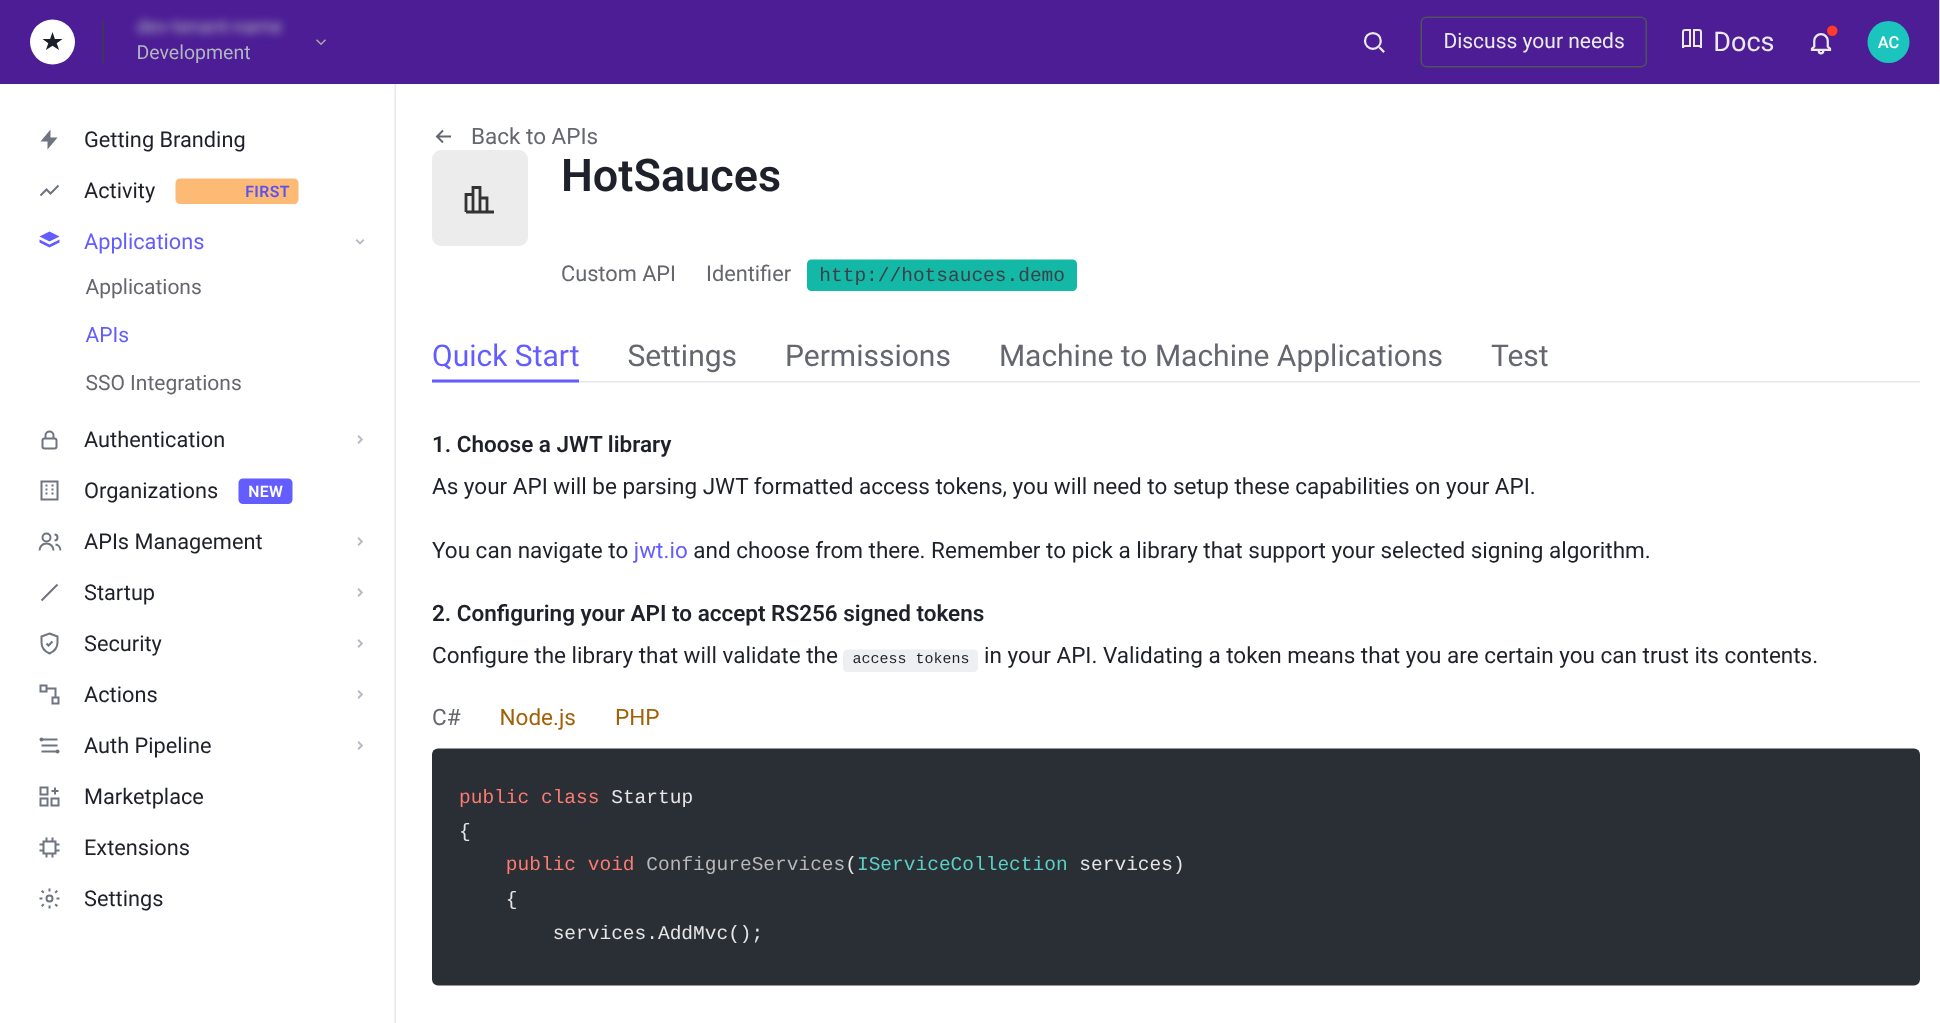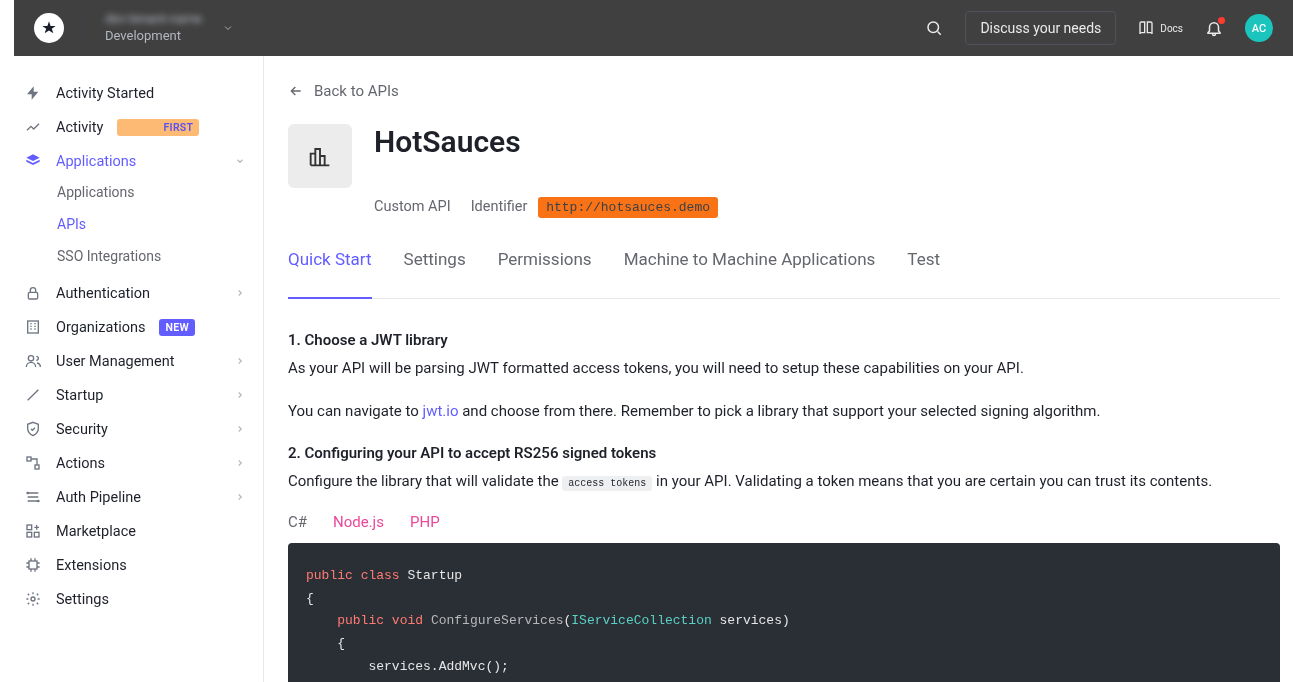--- a/index.html
+++ b/index.html
@@ -3,27 +3,26 @@
 <meta charset="utf-8">
 <style>
 * { box-sizing: border-box; margin: 0; padding: 0; }
 body {
   font-family: -apple-system, BlinkMacSystemFont, "Segoe UI", Roboto, Helvetica, Arial, sans-serif;
   color: #1e212a;
   background: #fff;
   font-size: 14px;
 }
 .topbar {
-  background: #404040;
+  background: #4c1d95;
   height: 56px;
   display: flex;
   align-items: center;
   padding: 0 20px;
   color: #fff;
-  margin-left: 14px;
 }
 .logo-circle {
   width: 30px; height: 30px;
   background: #fff;
   border-radius: 50%;
   display: flex; align-items: center; justify-content: center;
   margin-right: 18px;
 }
 .star {
   display: inline-block;
@@ -40,21 +39,21 @@
 .topbar-right { display: flex; align-items: center; gap: 22px; }
 .icon-btn { color:#eaeaea; cursor:pointer; display:flex; align-items:center; }
 .discuss-btn {
   border: 1px solid #4d525c;
   padding: 8px 14px;
   border-radius: 4px;
   color: #eaeaea;
   font-size: 14px;
   cursor: pointer;
 }
-.docs-link { display:flex; align-items:center; gap:6px; color:#eaeaea; font-size:10px; cursor:pointer;}
+.docs-link { display:flex; gap:6px; color:#eaeaea; font-size:18px; cursor:pointer;}
 .bell-wrap { position:relative; }
 .bell-dot { position:absolute; top:-2px; right:-2px; width:7px; height:7px; background:#ff3b30; border-radius:50%; }
 .avatar {
   width: 28px; height: 28px; border-radius: 50%;
   background: #1bc5bd; color:#fff;
   display:flex; align-items:center; justify-content:center;
   font-size: 11px; font-weight:500; cursor:pointer;
 }
 .layout { display:flex; height: calc(682px - 56px); }
 .sidebar {
@@ -78,47 +77,47 @@
 .sub-item.active { color:#635dff; }
 .badge {
   font-size: 10.5px; font-weight:600;
   padding: 2px 6px; border-radius: 3px;
   letter-spacing: 0.3px;
 }
 .badge.first { background:#fdba74; color:#5b52f0;padding-left:46px; }
 .badge.new { background:#635dff; color:#fff; }
 .main { flex:1; padding: 26px 0 0 0; overflow-y:auto; }
 .main-inner { padding: 0 0 0 24px; max-width: 1020px; margin-right:auto;}
-.back-link { display:flex; align-items:center; gap:10px; color:#65676e; font-size:15px; cursor:pointer; margin-bottom: 24px;}
+.back-link { display:flex; align-items:center; gap:10px; color:#65676e; font-size:15px; cursor:pointer; }
 .api-header { display:flex; gap:22px; align-items:flex-start; margin-bottom: 34px;}
 .api-icon-box {
   width:64px; height:64px; background:#ececec; border-radius:6px;
   display:flex; align-items:center; justify-content:center;
 }
 .api-title { font-size: 30px; font-weight: 600; margin-bottom: 10px;}
 .api-meta { display:flex; gap:20px; align-items:center; font-size:14.5px; color:#65676e;margin-top:39px;}
 .identifier-chip {
-  background:#f97316; padding: 3px 8px; border-radius:3px;
+  background:#14b8a6; padding: 3px 8px; border-radius:3px;
   font-family: "SFMono-Regular", Consolas, "Liberation Mono", Menlo, monospace;
   font-size: 13px; color:#3d4046;
 }
 .tabs { display:flex; gap:32px; border-bottom:1px solid #e6e8eb; margin-right:4px; margin-bottom: 32px;}
-.tab { padding: 0 0 28px 0; font-size:17px; color:#65676e; cursor:pointer; }
+.tab { padding: 0 0 4px 0; font-size:20px; color:#65676e; cursor:pointer; }
 .tab.active { color:#635dff; border-bottom: 2px solid #635dff; margin-bottom:-1px; }
 .content h3 { font-size: 15px; font-weight:600; margin-bottom:8px; }
 .content p { font-size: 15px; line-height: 1.55; margin-bottom: 20px; color:#1e212a;}
 .content a.link { color:#635dff; text-decoration:none; cursor:pointer;}
 .inline-code {
   background:#eeeff1; padding: 2px 6px; border-radius:3px;
   font-family: "SFMono-Regular", Consolas, "Liberation Mono", Menlo, monospace;
   font-size: 10px;
 }
 .lang-tabs { display:flex; gap:26px; margin-bottom: 12px; font-size:15px;}
 .lang-tab { color:#65676e; cursor:pointer;}
-.lang-tab.link { color:#ec4899;}
+.lang-tab.link { color:#a16207;}
 .code-block {
   background:#2a2e35; color:#e6e6e6;
   padding: 22px 18px;
   font-family: "SFMono-Regular", Consolas, "Liberation Mono", Menlo, monospace;
   font-size: 13px; line-height: 1.75;
   border-radius:4px;
   white-space: pre;
   overflow-x:auto;
   margin-right: 4px;
 }
@@ -173,21 +172,21 @@
 
 <div class="layout">
 
   <nav class="sidebar">
     <div class="side-item">
       <span class="side-icon">
           <svg width="16" height="16" viewBox="0 0 24 24">
             <path fill="#6e7480" d="M13 2L3 14h7v8l10-12h-7z"></path>
           </svg>
         </span>
-      <span>Activity Started</span>
+      <span>Getting Branding</span>
     </div>
     <div class="side-item">
       <span class="side-icon">
           <svg width="16" height="16" viewBox="0 0 24 24">
             <path fill="none" stroke="#6e7480" stroke-width="2" d="M3 17l6-6 4 4 8-8"></path>
           </svg>
         </span>
       <span>Activity</span>
       <span class="badge first">FIRST</span>
     </div>
@@ -233,21 +232,21 @@
       <span>Organizations</span>
       <span class="badge new">NEW</span>
     </div>
     <div class="side-item">
       <span class="side-icon">
           <svg width="16" height="16" viewBox="0 0 24 24">
             <circle cx="9" cy="8" r="4" fill="none" stroke="#6e7480" stroke-width="2"></circle>
             <path d="M2 21a7 7 0 0114 0M17 11a3 3 0 100-6M23 21a6 6 0 00-5-6" fill="none" stroke="#6e7480" stroke-width="2"></path>
           </svg>
         </span>
-      <span>User Management</span>
+      <span>APIs Management</span>
       <span class="chev-expand">
           <svg width="10" height="10" viewBox="0 0 24 24">
             <path fill="none" stroke="#b5b9c1" stroke-width="3" d="M9 6l6 6-6 6"></path>
           </svg>
         </span>
     </div>
     <div class="side-item">
       <span class="side-icon">
           <svg width="16" height="16" viewBox="0 0 24 24">
             <path d="M20 4L9 15l-5 5 5-5L20 4z" fill="none" stroke="#6e7480" stroke-width="2"></path>

